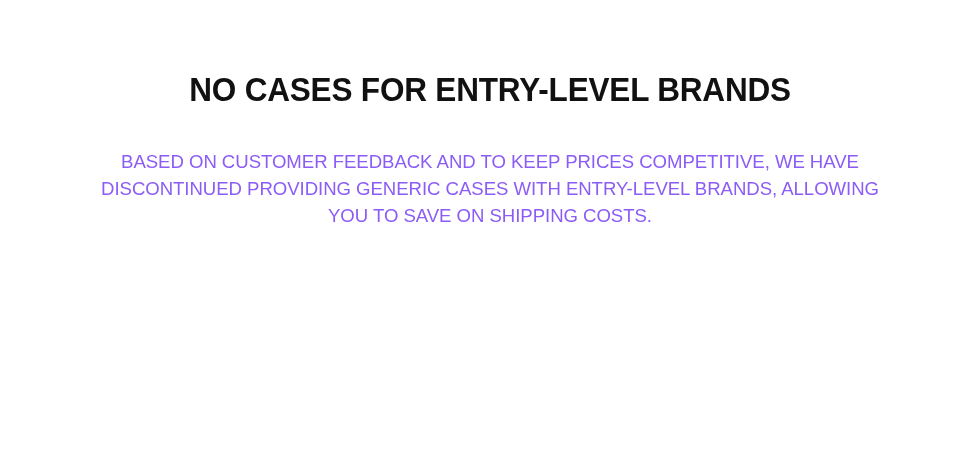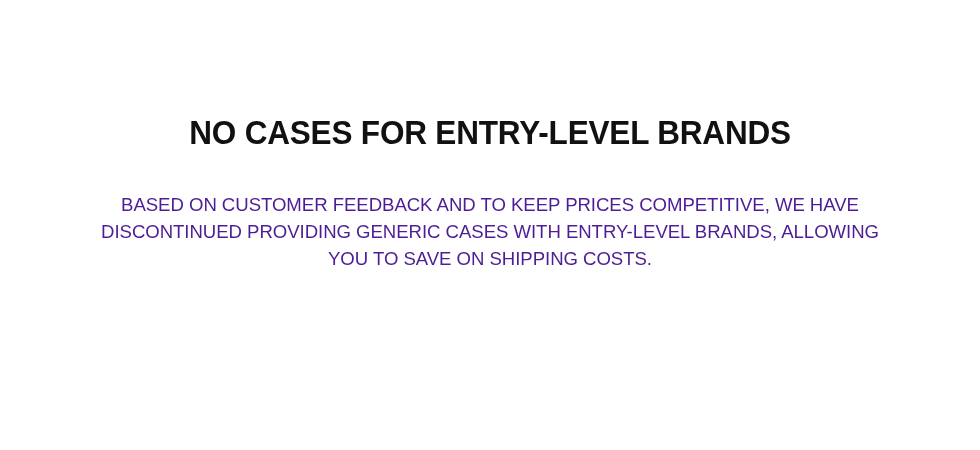--- a/index.html
+++ b/index.html
@@ -17,21 +17,21 @@
 
   .promo-section {
     box-sizing: border-box;
     width: 980px;
     height: 450px;
     background: #ffffff;
     display: flex;
     flex-direction: column;
     align-items: center;
     justify-content: flex-start;
-    padding-top: 115px;
+    padding-top: 72px;
   }
 
   .promo-heading {
     margin: 0;
     font-family: "Liberation Sans", sans-serif;
     font-size: 33px;
     font-weight: 700;
     line-height: 1.1;
     letter-spacing: -0.2px;
     color: #111111;
@@ -44,21 +44,21 @@
 
   .promo-body {
     margin: 0;
     padding-top: 40px;
     width: 800px;
     font-family: "Liberation Sans", sans-serif;
     font-size: 18.6px;
     font-weight: 400;
     line-height: 27px;
     letter-spacing: -0.05px;
-    color: #4c1d95;
+    color: #8b5cf6;
     text-align: center;
     text-transform: uppercase;
   }
 </style>
 </head>
 <body>
 
 <section class="promo-section">
 
   <h2 class="promo-heading">NO CASES FOR ENTRY-LEVEL BRANDS</h2>

